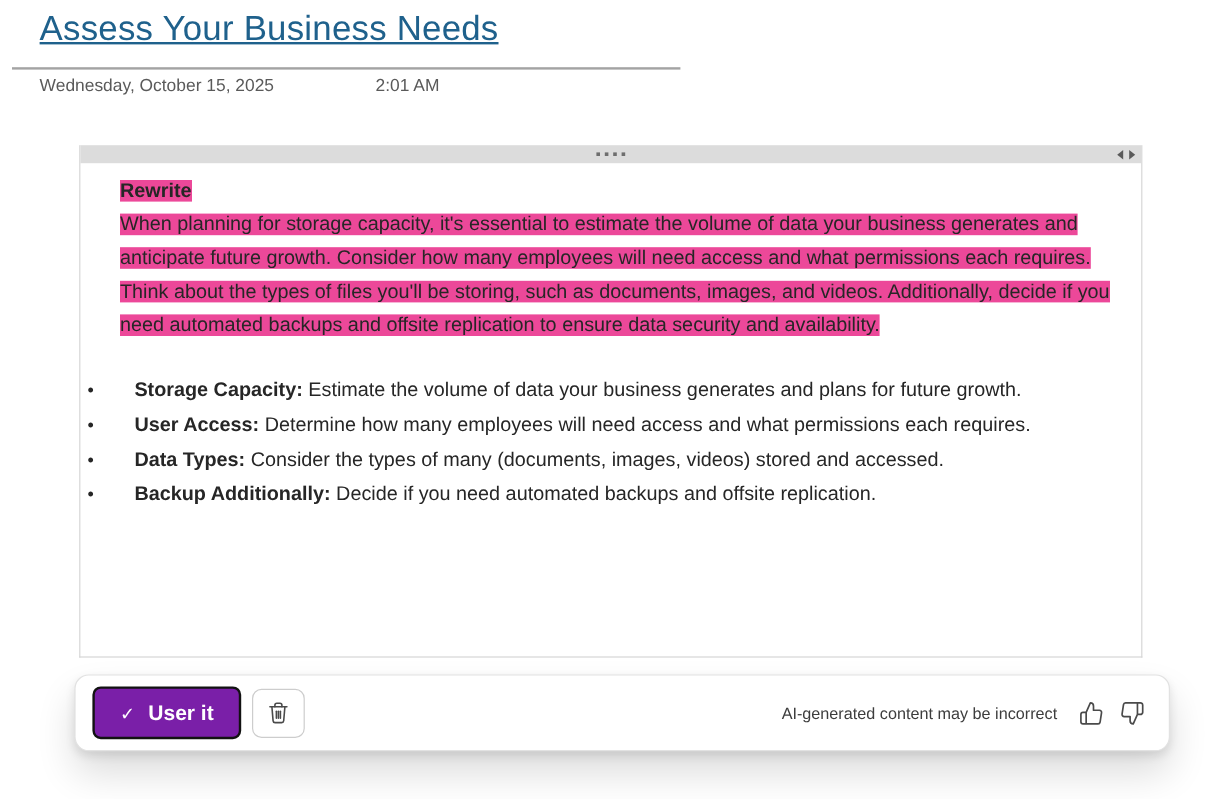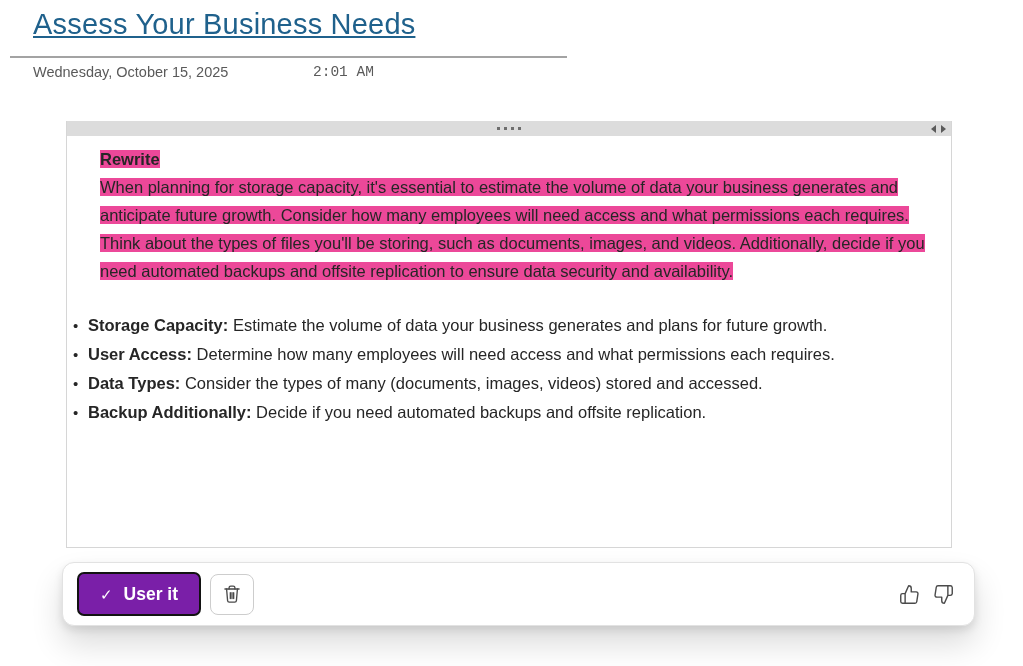--- a/index.html
+++ b/index.html
@@ -16,21 +16,21 @@
     font-size: 29px; font-weight: 400; color: #1F618C; letter-spacing: .2px; text-decoration: underline;
   }
   .title-rule {
     position: absolute; left: 10px; top: 56px; width: 557px; height: 2px;
     background: #a3a3a3;
   }
   .page-date, .page-time {
     position: absolute; top: 64px; font-size: 14.5px; color: #5a5a5a;
   }
   .page-date { left: 33px; }
-  .page-time { left: 313px; font-family: Liberation Mono, monospace; }
+  .page-time { left: 313px; }
 
   
   .outline-box {
     position: absolute; left: 66px; top: 121px; width: 886px; height: 427px;
     background: #ffffff;
     border: 1px solid #d6d6d6; border-top: none;
   }
   .handle {
     position: relative; height: 15px; background: #dcdcdc;
     display: flex; align-items: center; justify-content: center;
@@ -55,21 +55,21 @@
   .para-block { margin: 0 16px 0 33px; font-size: 16.5px; line-height: 28px; }
   .hl { background: #ec4899; }
   .b { font-weight: 700; }
 
   ul.bullets {
     list-style: none; margin: 26px 38px 0 0; padding: 0;
     font-size: 16.5px; line-height: 29px;
   }
   ul.bullets li { position: relative; padding-left: 21px; }
   ul.bullets .dot { position: absolute; left: 6px; top: 0; font-size: 15px; }
-  ul.bullets b { font-weight: 700; }
+  ul.bullets b { font-weight: 700; margin-left: 24px; }
 
   
   .toolbar {
     position: absolute; left: 62px; top: 562px; width: 913px; height: 64px;
     background: #ffffff; border: 1px solid #e2e2e2; border-radius: 12px;
     box-shadow: 0 4px 8px rgba(0,0,0,.10), 0 18px 32px rgba(0,0,0,.14);
     display: flex; align-items: center; padding: 0 18px 0 14px;
   }
   .keep-btn {
     height: 44px; padding: 0 21px; background: #7A1FA8; color: #ffffff;
@@ -154,20 +154,21 @@
       <svg width="20" height="20" viewBox="0 0 24 24" class="icon-stroke">
         <path d="M3.5 6h17"></path>
         <path d="M8.5 6V4.5a2 2 0 0 1 2-2h3a2 2 0 0 1 2 2V6"></path>
         <path d="M18.5 6l-1.2 14a2 2 0 0 1-2 1.8H8.7a2 2 0 0 1-2-1.8L5.5 6"></path>
         <path d="M10 10.5v7"></path>
           <path d="M12 10.5v7"></path>
           <path d="M14 10.5v7"></path>
       </svg>
     </button>
     <div class="spacer"></div>
+    <span class="disclaimer">AI-generated content may be incorrect</span>
     <button class="thumb-btn">
       <svg width="21" height="21" viewBox="0 0 24 24" class="icon-stroke">
         <path d="M14 9V5a3 3 0 0 0-3-3l-4 9v11h11.28a2 2 0 0 0 2-1.7l1.38-9a2 2 0 0 0-2-2.3zM7 22H4a2 2 0 0 1-2-2v-7a2 2 0 0 1 2-2h3"></path>
       </svg>
     </button>
     <button class="thumb-btn">
       <svg width="21" height="21" viewBox="0 0 24 24" class="icon-stroke">
         <path d="M10 15v4a3 3 0 0 0 3 3l4-9V2H5.72a2 2 0 0 0-2 1.7l-1.38 9a2 2 0 0 0 2 2.3zM17 2h2.67A2.31 2.31 0 0 1 22 4v7a2.31 2.31 0 0 1-2.33 2H17"></path>
       </svg>
     </button>

